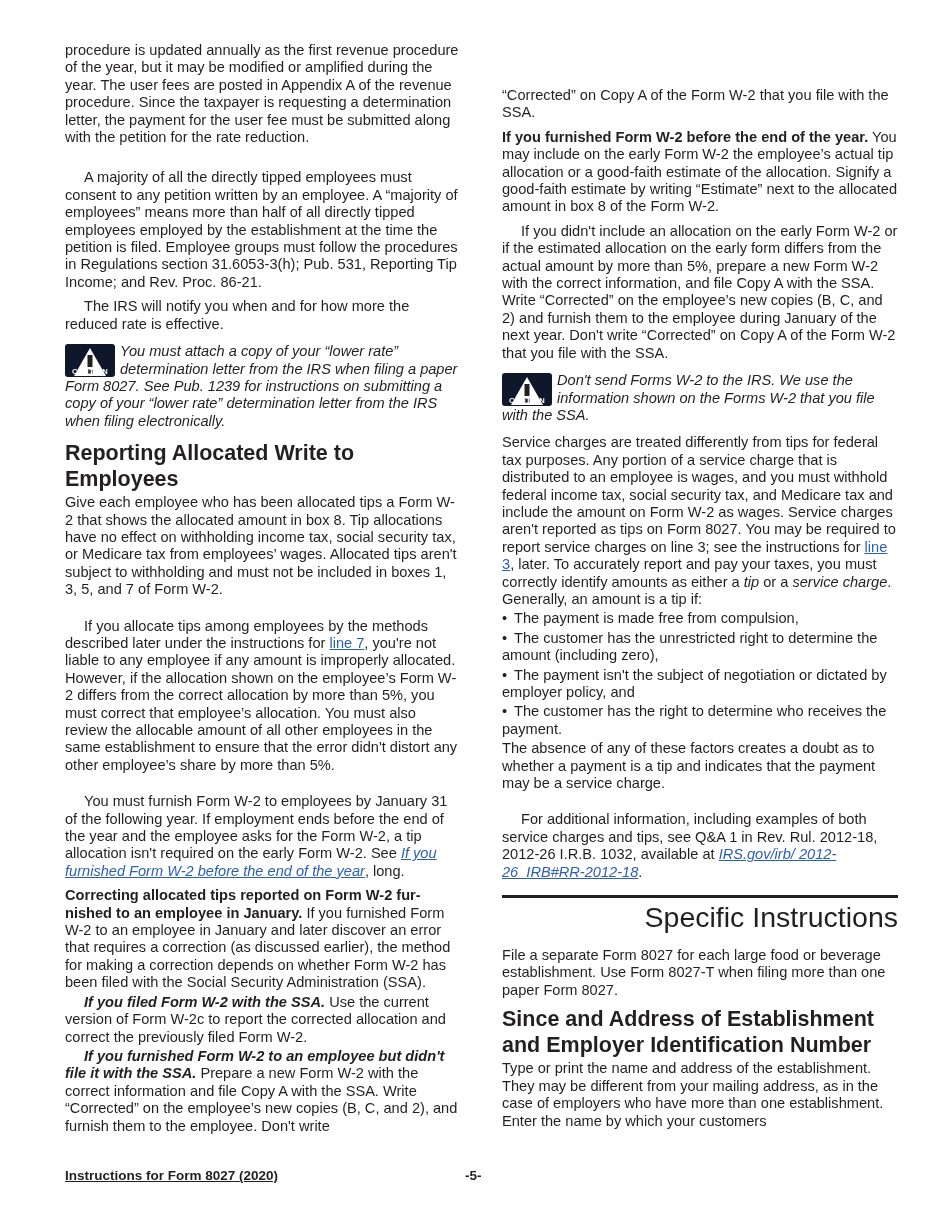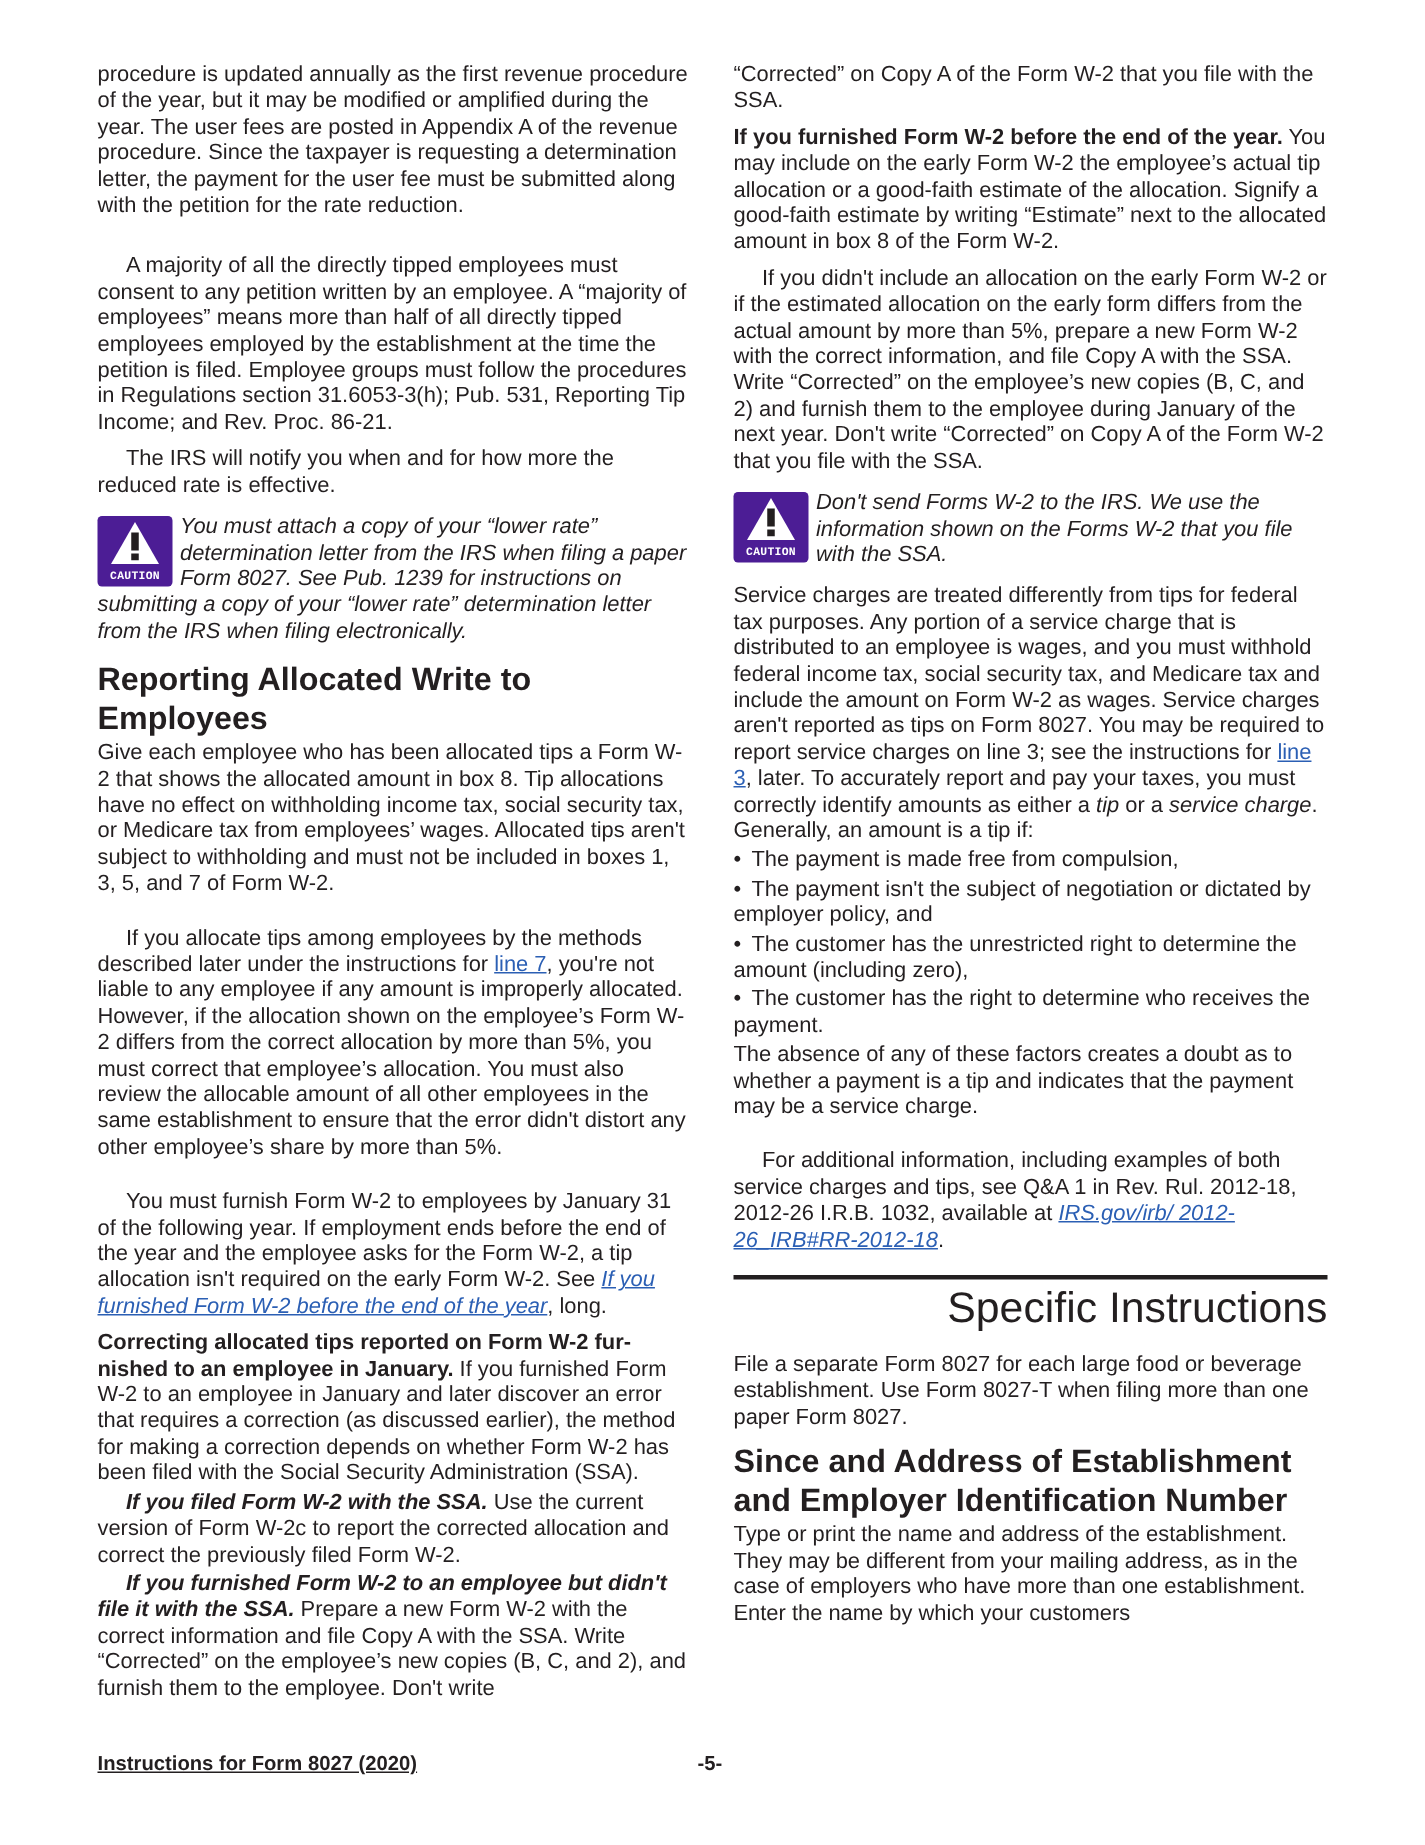--- a/index.html
+++ b/index.html
@@ -1,31 +1,31 @@
 <!DOCTYPE html>
 <html><head>
 <meta charset="utf-8">
 <style>
   html, body { margin: 0; padding: 0; background: #ffffff; }
   body { width: 950px; height: 1230px; position: relative; overflow: hidden;
          font-family: "Liberation Sans", sans-serif; color: #231f20; }
   .col { position: absolute; top: 42px; width: 396px; font-size: 14.6px; line-height: 17.4px; }
   .col.left { left: 65px; }
-  .col.right { left: 489px; }
+  .col.right { left: 502px; margin-top: 45px; }
   p { margin: 0 0 7px 0; }
   p.ind { text-indent: 19px; }
   p.gap { margin-bottom: 19px; }
   .link { color: #2b5fb4; text-decoration: underline; }
   .link.it { font-style: italic; }
   h2 { font-size: 21.5px; line-height: 26px; font-weight: bold; margin: 10px 0 2px 0; color: #231f20; }
   h1 { font-size: 28.5px; line-height: 32px; font-weight: normal; margin: 3px 0 14px 0; text-align: right; }
   .rule { border-top: 3px solid #231f20; margin: 14px 0 0 0; }
   .caution { position: relative; margin: 10px 0 10px 0; font-style: italic; }
-  .caution .icon { float: left; width: 50px; height: 47px; margin: 1px 5px 0 0;
-                   background: #4c1d95; border-radius: 3px; position: relative; font-family: Liberation Mono, monospace; }
+  .caution .icon { float: left; width: 50px; height: 33px; margin: 1px 5px 0 0;
+                   background: #0f172a; border-radius: 3px; position: relative; }
   .caution .icon svg { position: absolute; left: 8px; top: 3px; }
   .caution .icon .cap { position: absolute; left: 0; right: 0; bottom: 1px; text-align: center;
                         color: #fff; font-size: 7.6px; font-weight: bold; font-style: normal;
                         letter-spacing: 0.2px; line-height: 9px; }
   .bullet { margin: 0 0 2px 0; }
   .bullet .dot { display: inline-block; width: 12px; }
   .b { font-weight: bold; }
   .bi { font-weight: bold; font-style: italic; }
   .i { font-style: italic; }
   .footer { position: absolute; top: 1168px; font-size: 13.5px; font-weight: bold; }
@@ -79,22 +79,22 @@
       <span class="cap">CAUTION</span>
     </div>
     <span>Don't send Forms W-2 to the IRS. We use the information shown on the Forms W-2 that you file with the SSA.</span>
     <div style="clear:both"></div>
   </div>
 
   <p style="margin-bottom:2px"><span>Service charges are treated differently from tips for federal tax purposes. Any portion of a service charge that is distributed to an employee is wages, and you must withhold federal income tax, social security tax, and Medicare tax and include the amount on Form W-2 as wages. Service charges aren't reported as tips on Form 8027. You may be required to report service charges on line 3; see the instructions for </span><span class="link">line 3</span><span>, later. To accurately report and pay your taxes, you must correctly identify amounts as either a </span><span class="i">tip</span><span> or a </span><span class="i">service charge</span><span>. Generally, an amount is a tip if:</span></p>
 
   <div>
     <div class="bullet"><span class="dot">•</span><span>The payment is made free from compulsion,</span></div>
+    <div class="bullet"><span class="dot">•</span><span>The customer has the unrestricted right to determine the amount (including zero),</span></div>
     <div class="bullet"><span class="dot">•</span><span>The payment isn't the subject of negotiation or dictated by employer policy, and</span></div>
-    <div class="bullet"><span class="dot">•</span><span>The customer has the unrestricted right to determine the amount (including zero),</span></div>
     <div class="bullet"><span class="dot">•</span><span>The customer has the right to determine who receives the payment.</span></div>
   </div>
   <p class="gap">The absence of any of these factors creates a doubt as to whether a payment is a tip and indicates that the payment may be a service charge.</p>
 
   <p class="ind"><span>For additional information, including examples of both service charges and tips, see Q&amp;A 1 in Rev. Rul. 2012-18, 2012-26 I.R.B. 1032, available at </span><span class="link it">IRS.gov/irb/ 2012-26_IRB#RR-2012-18</span><span>.</span></p>
 
   <div class="rule"></div>
   <h1>Specific Instructions</h1>
   <p>File a separate Form 8027 for each large food or beverage establishment. Use Form 8027-T when filing more than one paper Form 8027.</p>
   <h2 style="margin-top:6px">Since and Address of Establishment and Employer Identification Number</h2>

